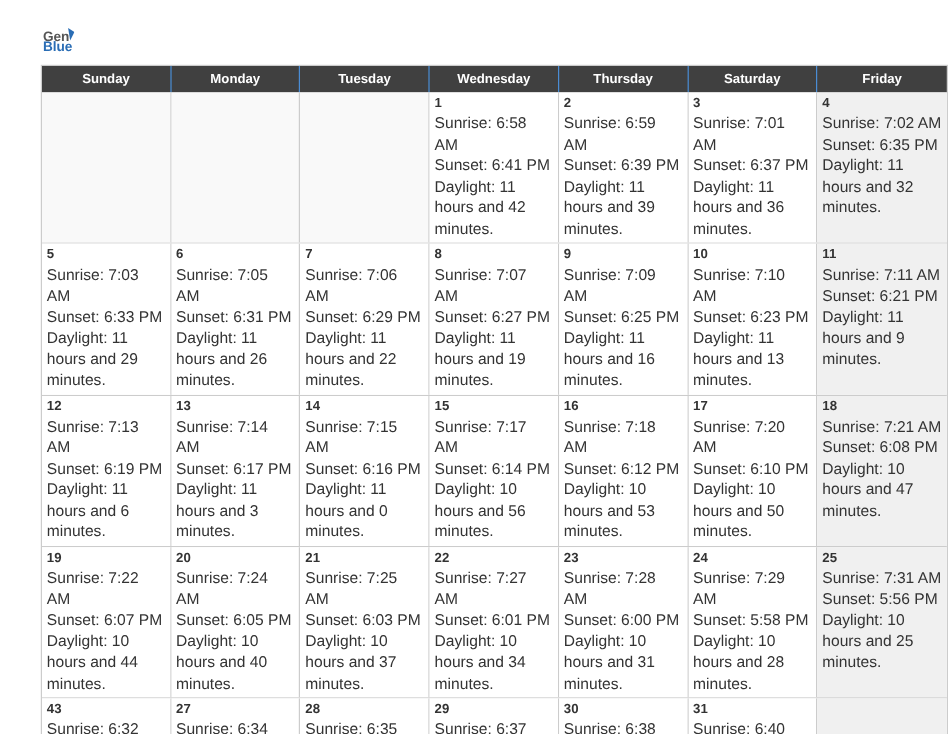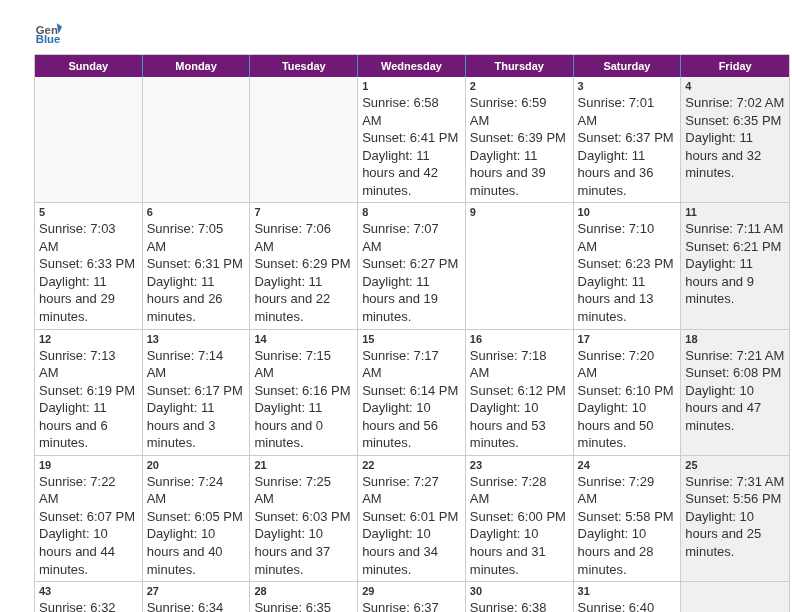--- a/index.html
+++ b/index.html
@@ -59,21 +59,21 @@
     }
     .calendar {
       flex: 1;
       display: flex;
       flex-direction: column;
       border: 1px solid #ccc;
     }
     .day-headers {
       display: grid;
       grid-template-columns: repeat(7, 1fr);
-      background: #701a75;
+      background: #404040;
     }
     .day-header {
       color: #fff;
       font-size: 11px;
       font-weight: bold;
       padding: 5px 4px;
       text-align: center;
       border-right: 1px solid #4a8dd5;
     }
     .day-header:last-child { border-right: none; }
@@ -179,20 +179,21 @@
           <div class="day-cell">
             <div class="day-num">7</div>
             <div class="day-info">Sunrise: 7:06 AM<br>Sunset: 6:29 PM<br>Daylight: 11 hours and 22 minutes.</div>
           </div>
           <div class="day-cell">
             <div class="day-num">8</div>
             <div class="day-info">Sunrise: 7:07 AM<br>Sunset: 6:27 PM<br>Daylight: 11 hours and 19 minutes.</div>
           </div>
           <div class="day-cell">
             <div class="day-num">9</div>
+            <div class="day-info">Sunrise: 7:09 AM<br>Sunset: 6:25 PM<br>Daylight: 11 hours and 16 minutes.</div>
           </div>
           <div class="day-cell">
             <div class="day-num">10</div>
             <div class="day-info">Sunrise: 7:10 AM<br>Sunset: 6:23 PM<br>Daylight: 11 hours and 13 minutes.</div>
           </div>
           <div class="day-cell shaded">
             <div class="day-num">11</div>
             <div class="day-info">Sunrise: 7:11 AM<br>Sunset: 6:21 PM<br>Daylight: 11 hours and 9 minutes.</div>
           </div>
         </div>

